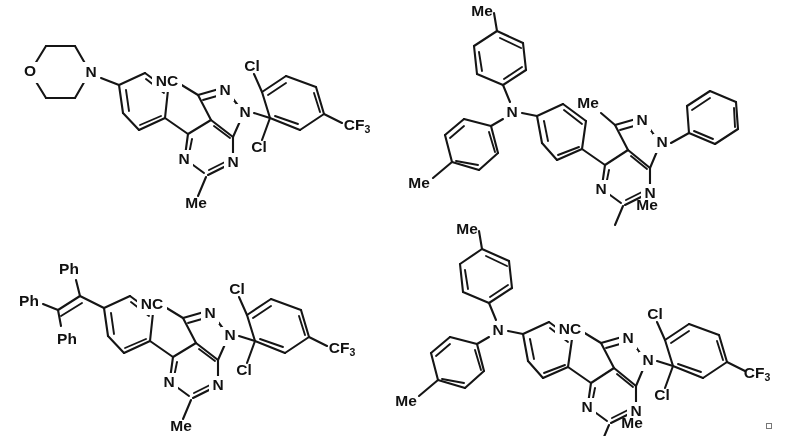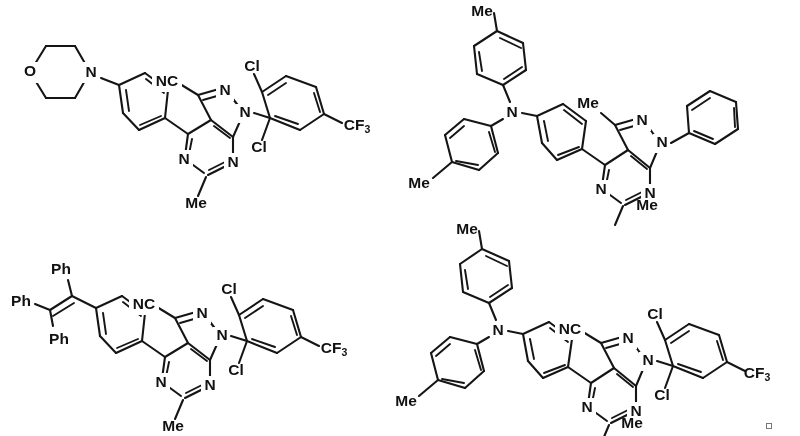--- a/index.html
+++ b/index.html
@@ -231,21 +231,21 @@
       <path class="bond" d="M 338,129 L 315,144"></path>
       <path class="bond" d="M 315,144 L 289,133"></path>
       <path class="bond-thin" d="M 292,110 L 310,98"></path>
       <path class="bond-thin" d="M 334,108 L 335,127"></path>
       <path class="bond-thin" d="M 313,139 L 294,131"></path>
     </g>
 
   </svg>
   </div>
 
-  <div class="struct" style="left:4px;top:218px;">
+  <div class="struct" style="left:12px;top:218px;">
   <svg width="400" height="218" viewBox="0 0 400 218">
 
     <g>
 
       <path class="bond" d="M 46,92 L 68,78"></path>
       <path class="bond-thin" d="M 49,98 L 70,85"></path>
 
       <path class="bond" d="M 68,78 L 64,62"></path>
       <text class="atom" x="57" y="52">Ph</text>
 

